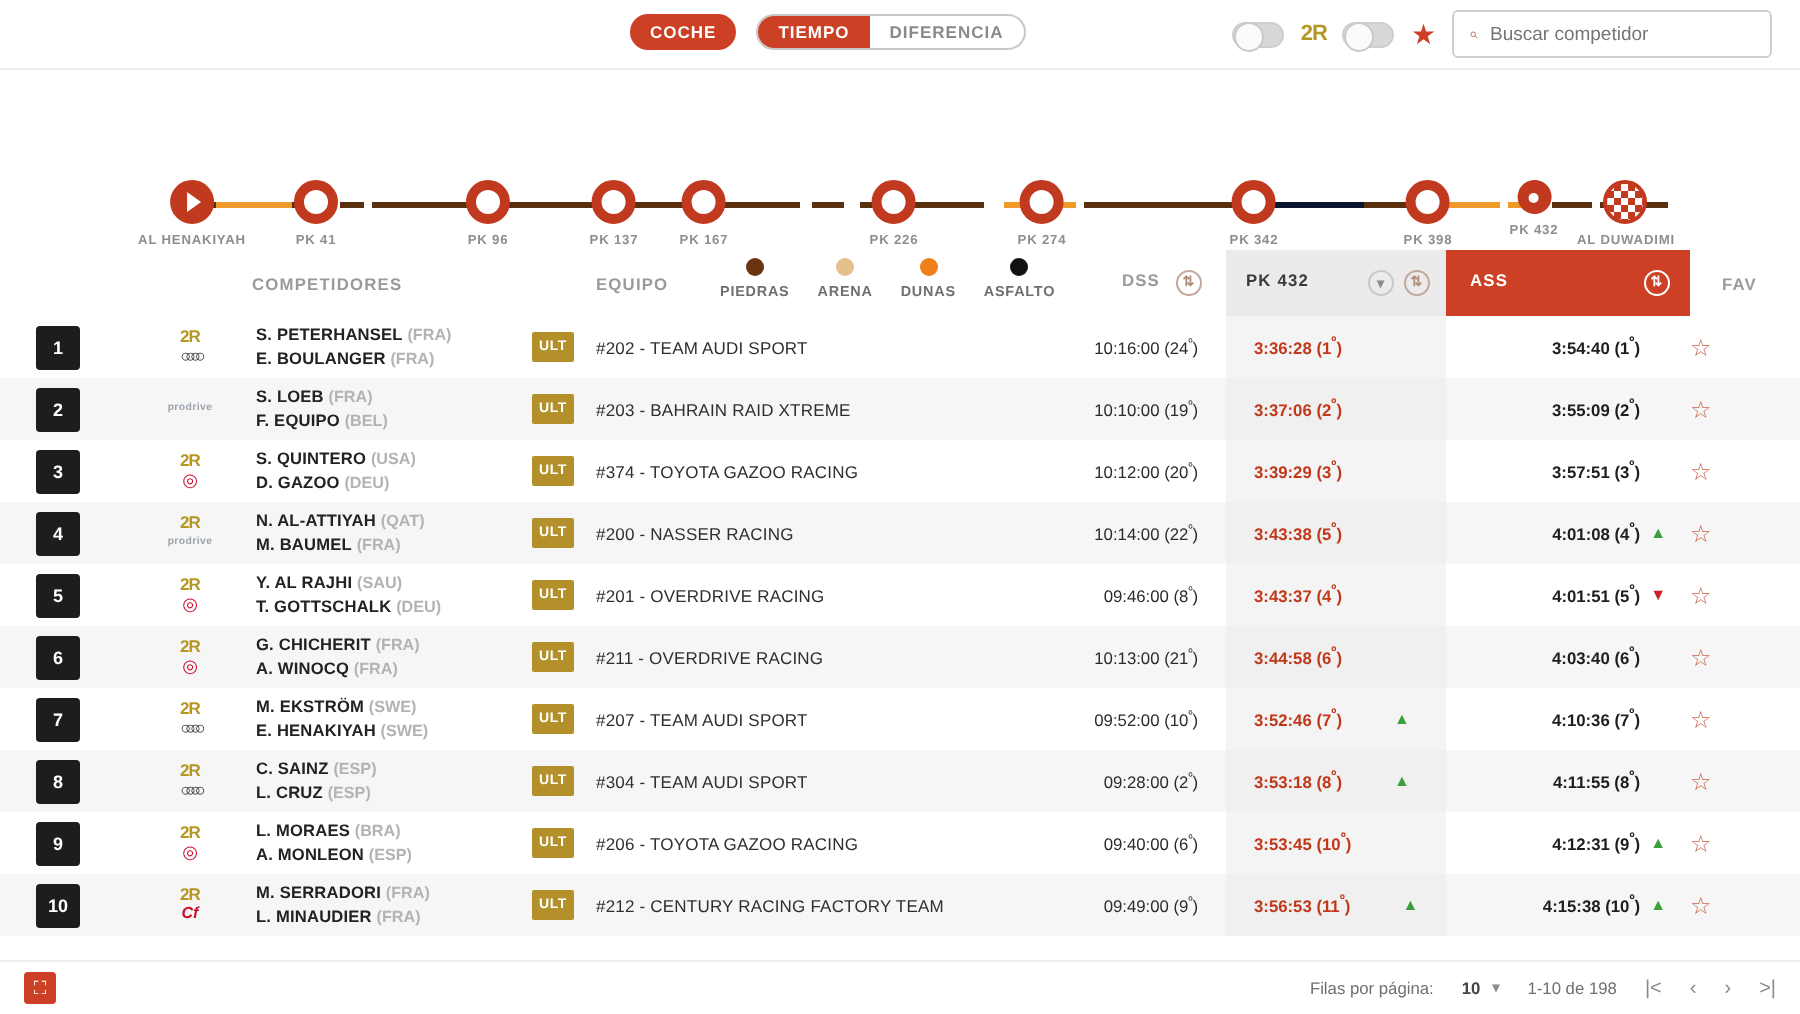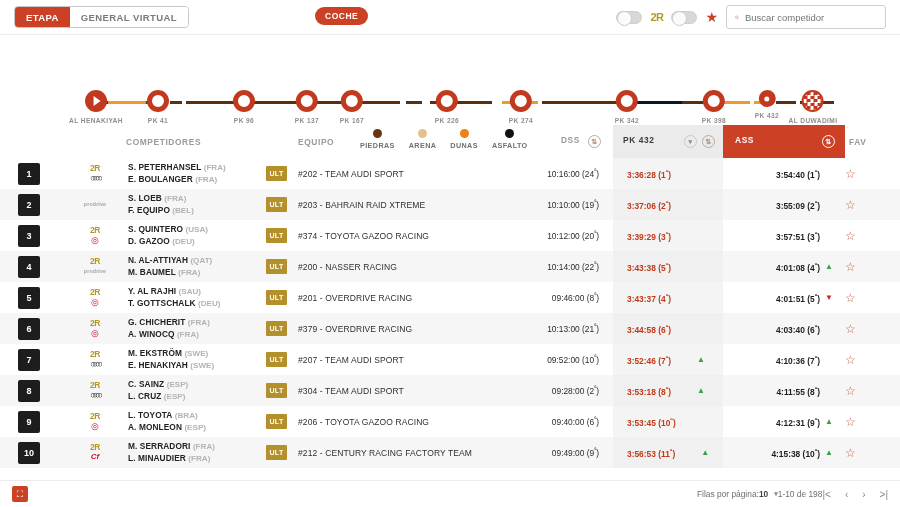--- a/index.html
+++ b/index.html
@@ -180,38 +180,38 @@
   .footer {
     position:absolute; left:0; bottom:0; width: 900px; height: 27px;
     border-top: 1px solid #ececec; background:#fff;
     display:flex; align-items:center; justify-content:space-between;
     padding: 0 12px;
   }
   .expandbtn {
     width: 16px; height: 16px; background:#cc4125; border-radius:2px;
     display:flex; align-items:center; justify-content:center; color:#fff; font-size:9px;
   }
-  .pager { display:flex; align-items:center; font-size: 8.4px; color:#6f6f6f; }
+  .pager { display:flex; align-items:center; gap: 14px; font-size: 8.4px; color:#6f6f6f; }
   .pager .sel { display:flex; align-items:center; gap: 6px; font-weight:bold; color:#444; }
   .pager .arrows { display:flex; align-items:center; gap: 14px; color:#8a8a8a; font-size: 10px; }
   .divider { height:1px; background:#ececec; width:900px; }
 </style>
 </head>
 <body>
 
 <div class="page">
 
   <div class="header">
-    <div class="seg">
-      <div class="on">ETAPA</div>
-      <div>GENERAL VIRTUAL</div>
-    </div>
 
     <div class="hdr-center">
       <div class="pill">COCHE</div>
+      <div class="pill-group">
+        <div class="on">TIEMPO</div>
+        <div>DIFERENCIA</div>
+      </div>
     </div>
 
     <div class="hdr-right">
       <div class="toggle"></div>
       <span class="badge2r">2R</span>
       <div class="toggle"></div>
       <span class="star-red">★</span>
       <div class="search">
         <svg width="11" height="11" viewBox="0 0 16 16">
           <circle cx="6.6" cy="6.6" r="4.6" fill="none" stroke="#b04b32" stroke-width="1.5"></circle>
@@ -345,21 +345,21 @@
             </span>
           </div>
         </th>
         <th class="c-ass">
           <div class="th-inner" style="padding-left:12px;justify-content:space-between;padding-right:10px;">
             <span>ASS</span>
             <span class="sorticon white">⇅</span>
           </div>
         </th>
         <th>
-          <span style="padding-left:4px;">FAV</span>
+          <span style="padding-left:16px;">FAV</span>
         </th>
       </tr>
     </thead>
     <tbody id="tbody">
         <tr>
           <td>
             <div class="rank">1</div>
           </td>
           <td>
             <div class="brandcell">
@@ -555,21 +555,21 @@
           </td>
           <td>
             <div class="names">
               <div><b>G. CHICHERIT</b> <span class="nat">(FRA)</span></div>
               <div><b>A. WINOCQ</b> <span class="nat">(FRA)</span></div>
             </div>
           </td>
           <td>
             <div class="ult">ULT</div>
           </td>
-          <td><span class="teamname">#379 - OVERDRIVE RACING</span></td>
+          <td><span class="teamname">#211 - OVERDRIVE RACING</span></td>
           <td class="tright"><span class="sup">10:13:00 (21<sup>º</sup>)</span></td>
           <td class="c-pk">
             <div class="cellflex" style="justify-content:flex-start;padding-left:14px;gap:26px;">
               <span class="pkval">3:44:58 (6<sup>º</sup>)</span>
               <span style="width:8px;display:inline-block"></span>
             </div>
           </td>
           <td>
             <div class="cellflex">
               <span class="assval">4:03:40 (6<sup>º</sup>)</span>
@@ -659,21 +659,21 @@
           <td>
             <div class="brandcell">
               <span class="b2r">2R</span>
               <span class="blogo">
                 <span style="color:#c8102e;font-size:9px;">◎</span>
               </span>
             </div>
           </td>
           <td>
             <div class="names">
-              <div><b>L. TOYOTA</b> <span class="nat">(BRA)</span></div>
+              <div><b>L. MORAES</b> <span class="nat">(BRA)</span></div>
               <div><b>A. MONLEON</b> <span class="nat">(ESP)</span></div>
             </div>
           </td>
           <td>
             <div class="ult">ULT</div>
           </td>
           <td><span class="teamname">#206 - TOYOTA GAZOO RACING</span></td>
           <td class="tright"><span class="sup">09:40:00 (6<sup>º</sup>)</span></td>
           <td class="c-pk">
             <div class="cellflex" style="justify-content:flex-start;padding-left:14px;gap:26px;">

